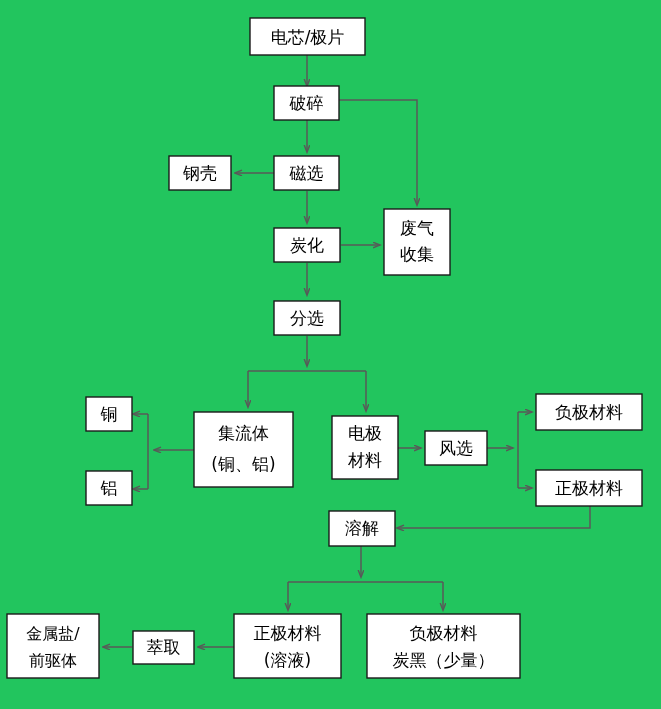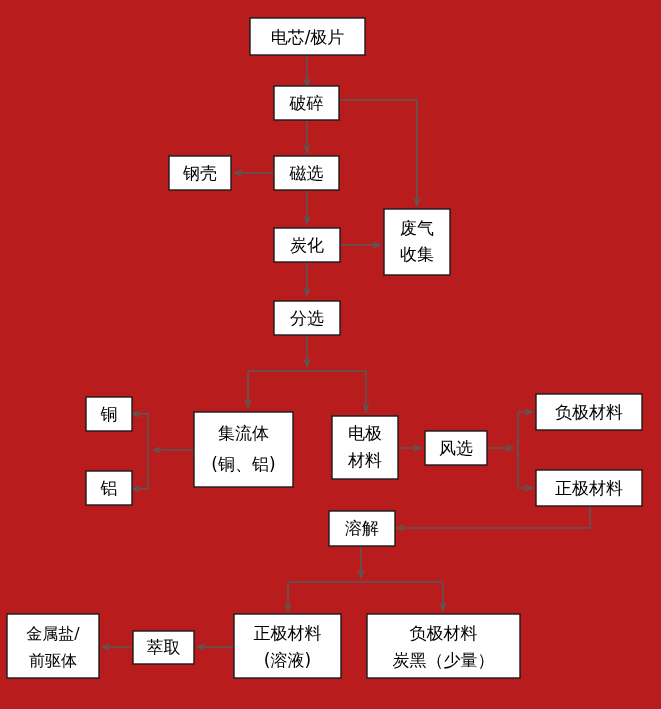--- a/index.html
+++ b/index.html
@@ -10,21 +10,21 @@
   body {
     width: 661px;
     height: 709px;
     overflow: hidden;
     font-family: "DejaVu Sans", "Liberation Sans", sans-serif;
   }
   #flow-root {
     position: relative;
     width: 661px;
     height: 709px;
-    background: #b91c1c;
+    background: #22c55e;
   }
   svg#flow-svg {
     position: absolute;
     left: 0;
     top: 0;
     width: 661px;
     height: 709px;
     display: block;
   }
   .node-rect {

